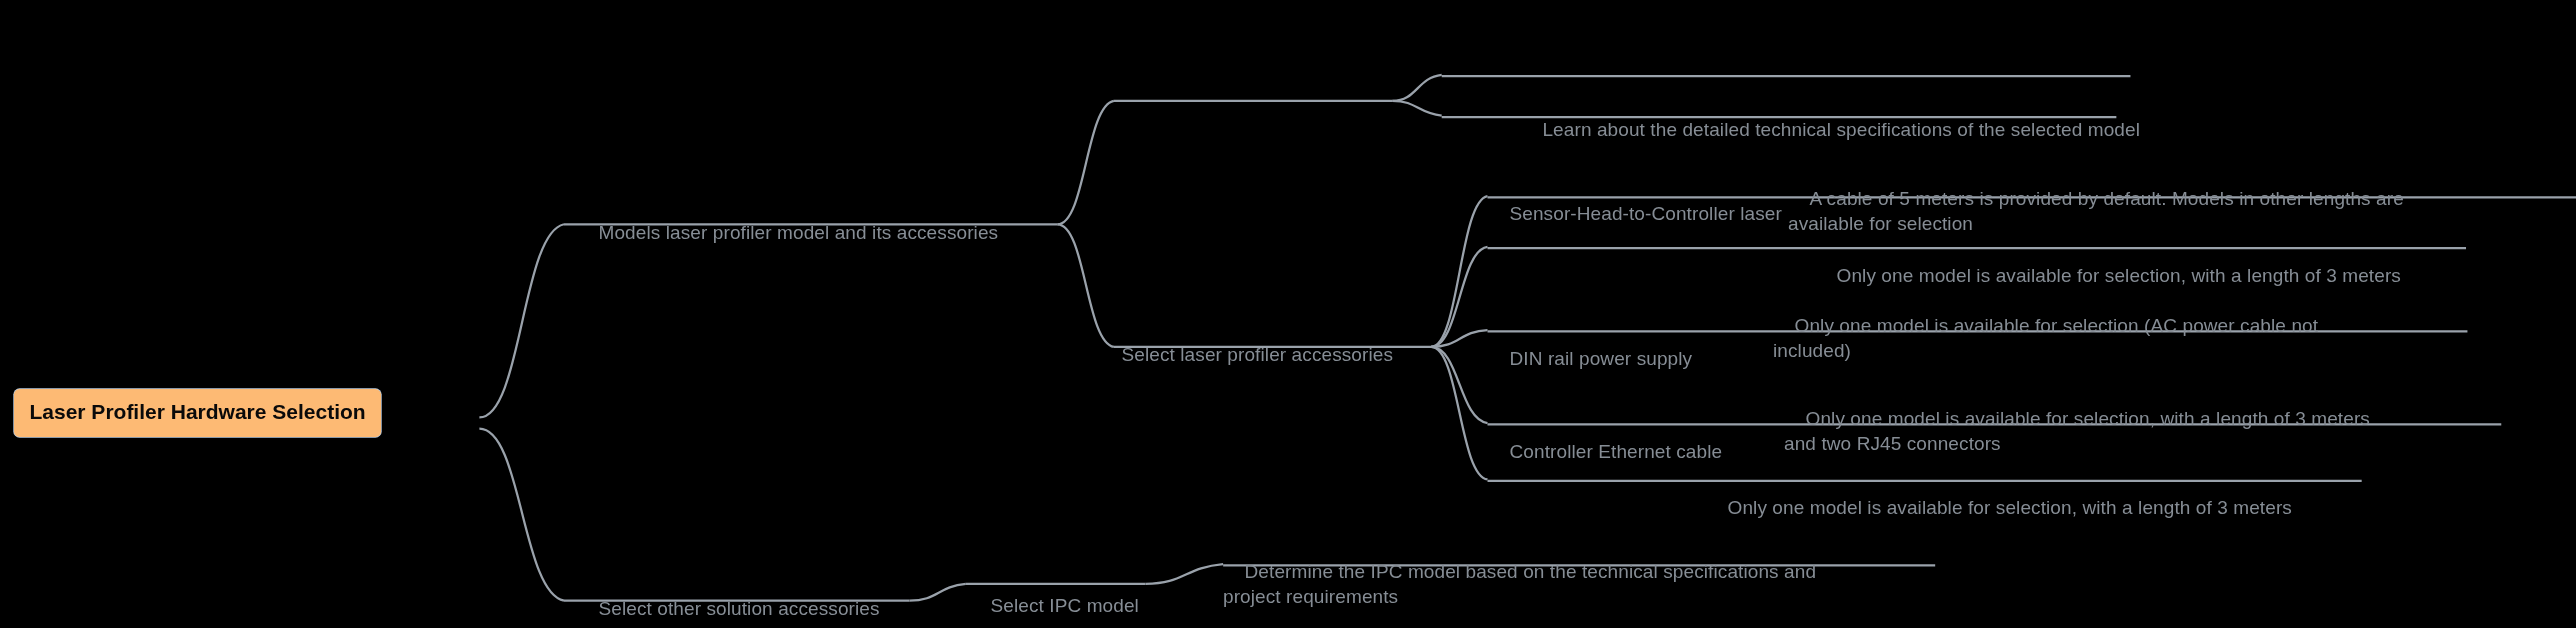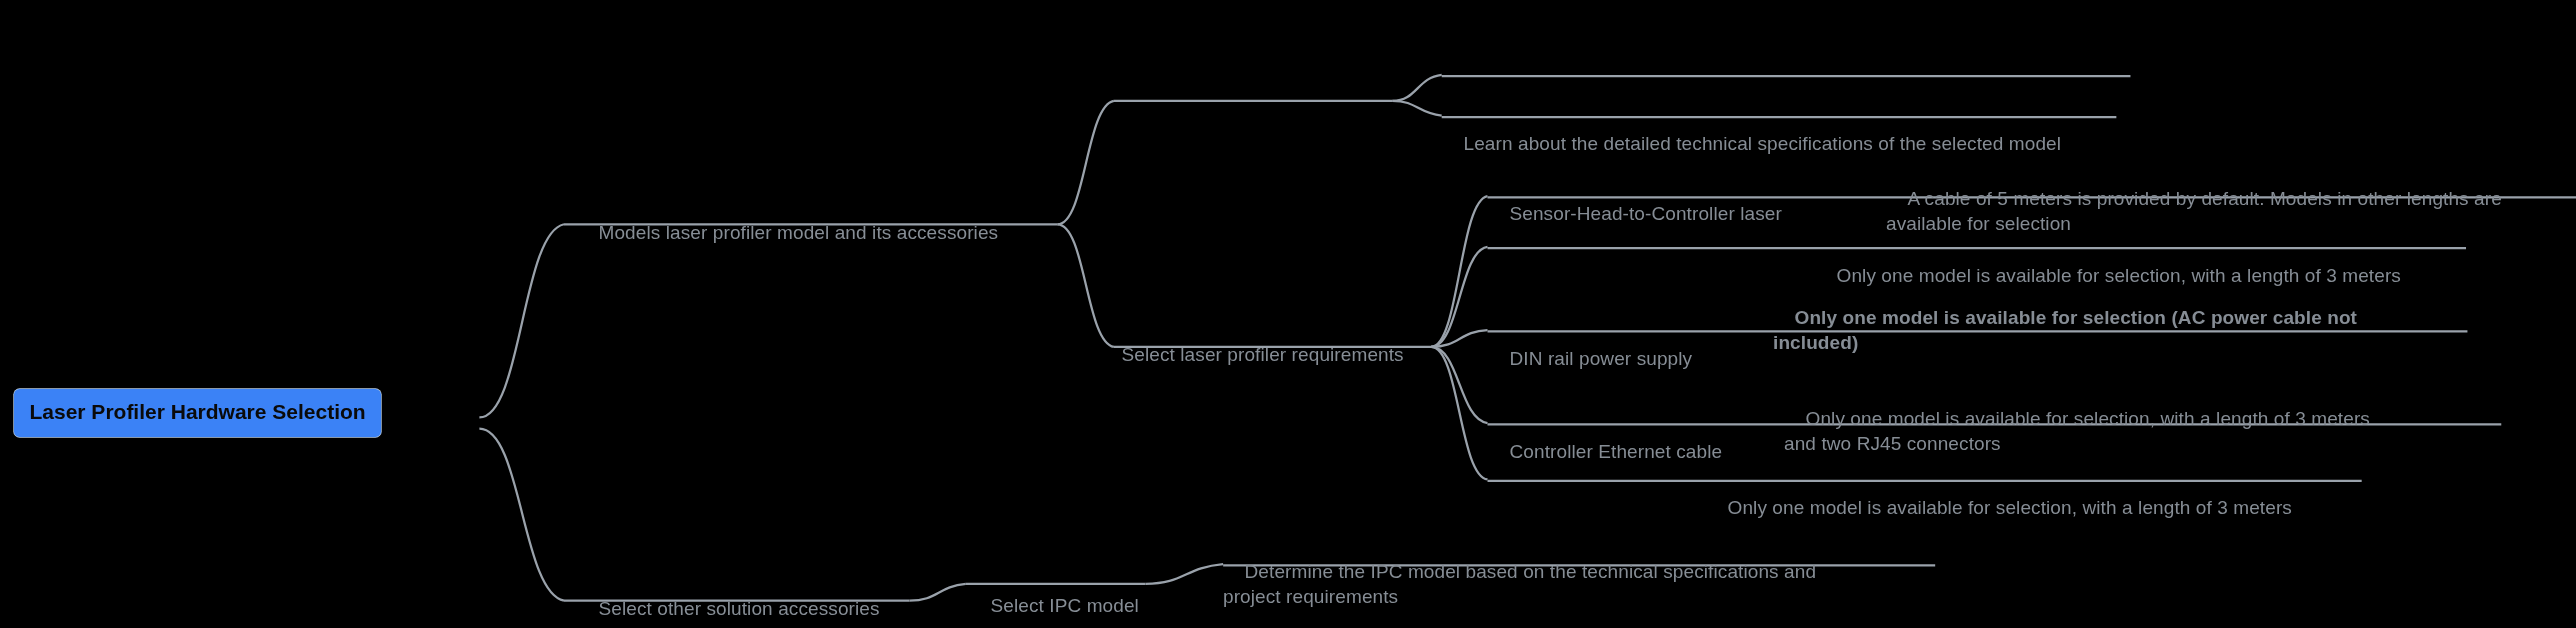--- a/index.html
+++ b/index.html
@@ -33,21 +33,21 @@
     position: absolute;
     box-sizing: border-box;
     color: #8a9199;
     font-size: 19px;
     line-height: 1.32;
     letter-spacing: 0.1px;
     white-space: pre-wrap;
   }
   .root-node {
     position: absolute;
-    background: #3b82f6;
+    background: #fdba74;
     color: #0a0a0a;
     font-weight: bold;
     font-size: 21px;
     border-radius: 5.6px;
     padding: 11.3px 15.5px 12.7px 15.5px;
     box-sizing: border-box;
     white-space: nowrap;
     box-shadow: 0 0 0 0.7px #b9cde2;
   }
   .lvl1 { color: #878e96; font-size: 19px; }
@@ -107,44 +107,44 @@
   <div class="node lvl1" style="left:577px; top:195px; width:479px;">
     <span>Models laser profiler model and its accessories</span>
   </div>
 
   <div class="node lvl1" style="left:577px; top:571px; width:331px;">
     <span>Select other solution accessories</span>
   </div>
 
 
   <div class="node lvl2" style="left:1100px; top:317px; width:324px;">
-    <span>Select laser profiler requirements</span>
+    <span>Select laser profiler accessories</span>
   </div>
 
 
-  <div class="node lvl3" style="left:1442px; top:106px; width:698px;">
+  <div class="node lvl3" style="left:1442px; top:92px; width:698px;text-align:right;">
     <span>Learn about the detailed technical specifications of the selected model</span>
   </div>
 
   <div class="node lvl3" style="left:1488px; top:176px; width:331px;">
     <span>Sensor-Head-to-Controller laser</span>
   </div>
-  <div class="node lvl3" style="left:1886px; top:161px; width:677px;">
+  <div class="node lvl3" style="left:1788px; top:161px; width:677px;">
     <span>A cable of 5 meters is provided by default. Models in other lengths are
 available for selection</span>
   </div>
 
   <div class="node lvl3" style="left:1815px; top:238px; width:663px;">
     <span>Only one model is available for selection, with a length of 3 meters</span>
   </div>
 
   <div class="node lvl3" style="left:1488px; top:321px; width:254px;">
     <span>DIN rail power supply</span>
   </div>
-  <div class="node lvl3" style="left:1773px; top:280px; width:634px;font-weight:bold;">
+  <div class="node lvl3" style="left:1773px; top:288px; width:634px;">
     <span>Only one model is available for selection (AC power cable not
 included)</span>
   </div>
 
   <div class="node lvl3" style="left:1488px; top:414px; width:275px;">
     <span>Controller Ethernet cable</span>
   </div>
   <div class="node lvl3" style="left:1784px; top:381px; width:677px;">
     <span>Only one model is available for selection, with a length of 3 meters
 and two RJ45 connectors</span>

